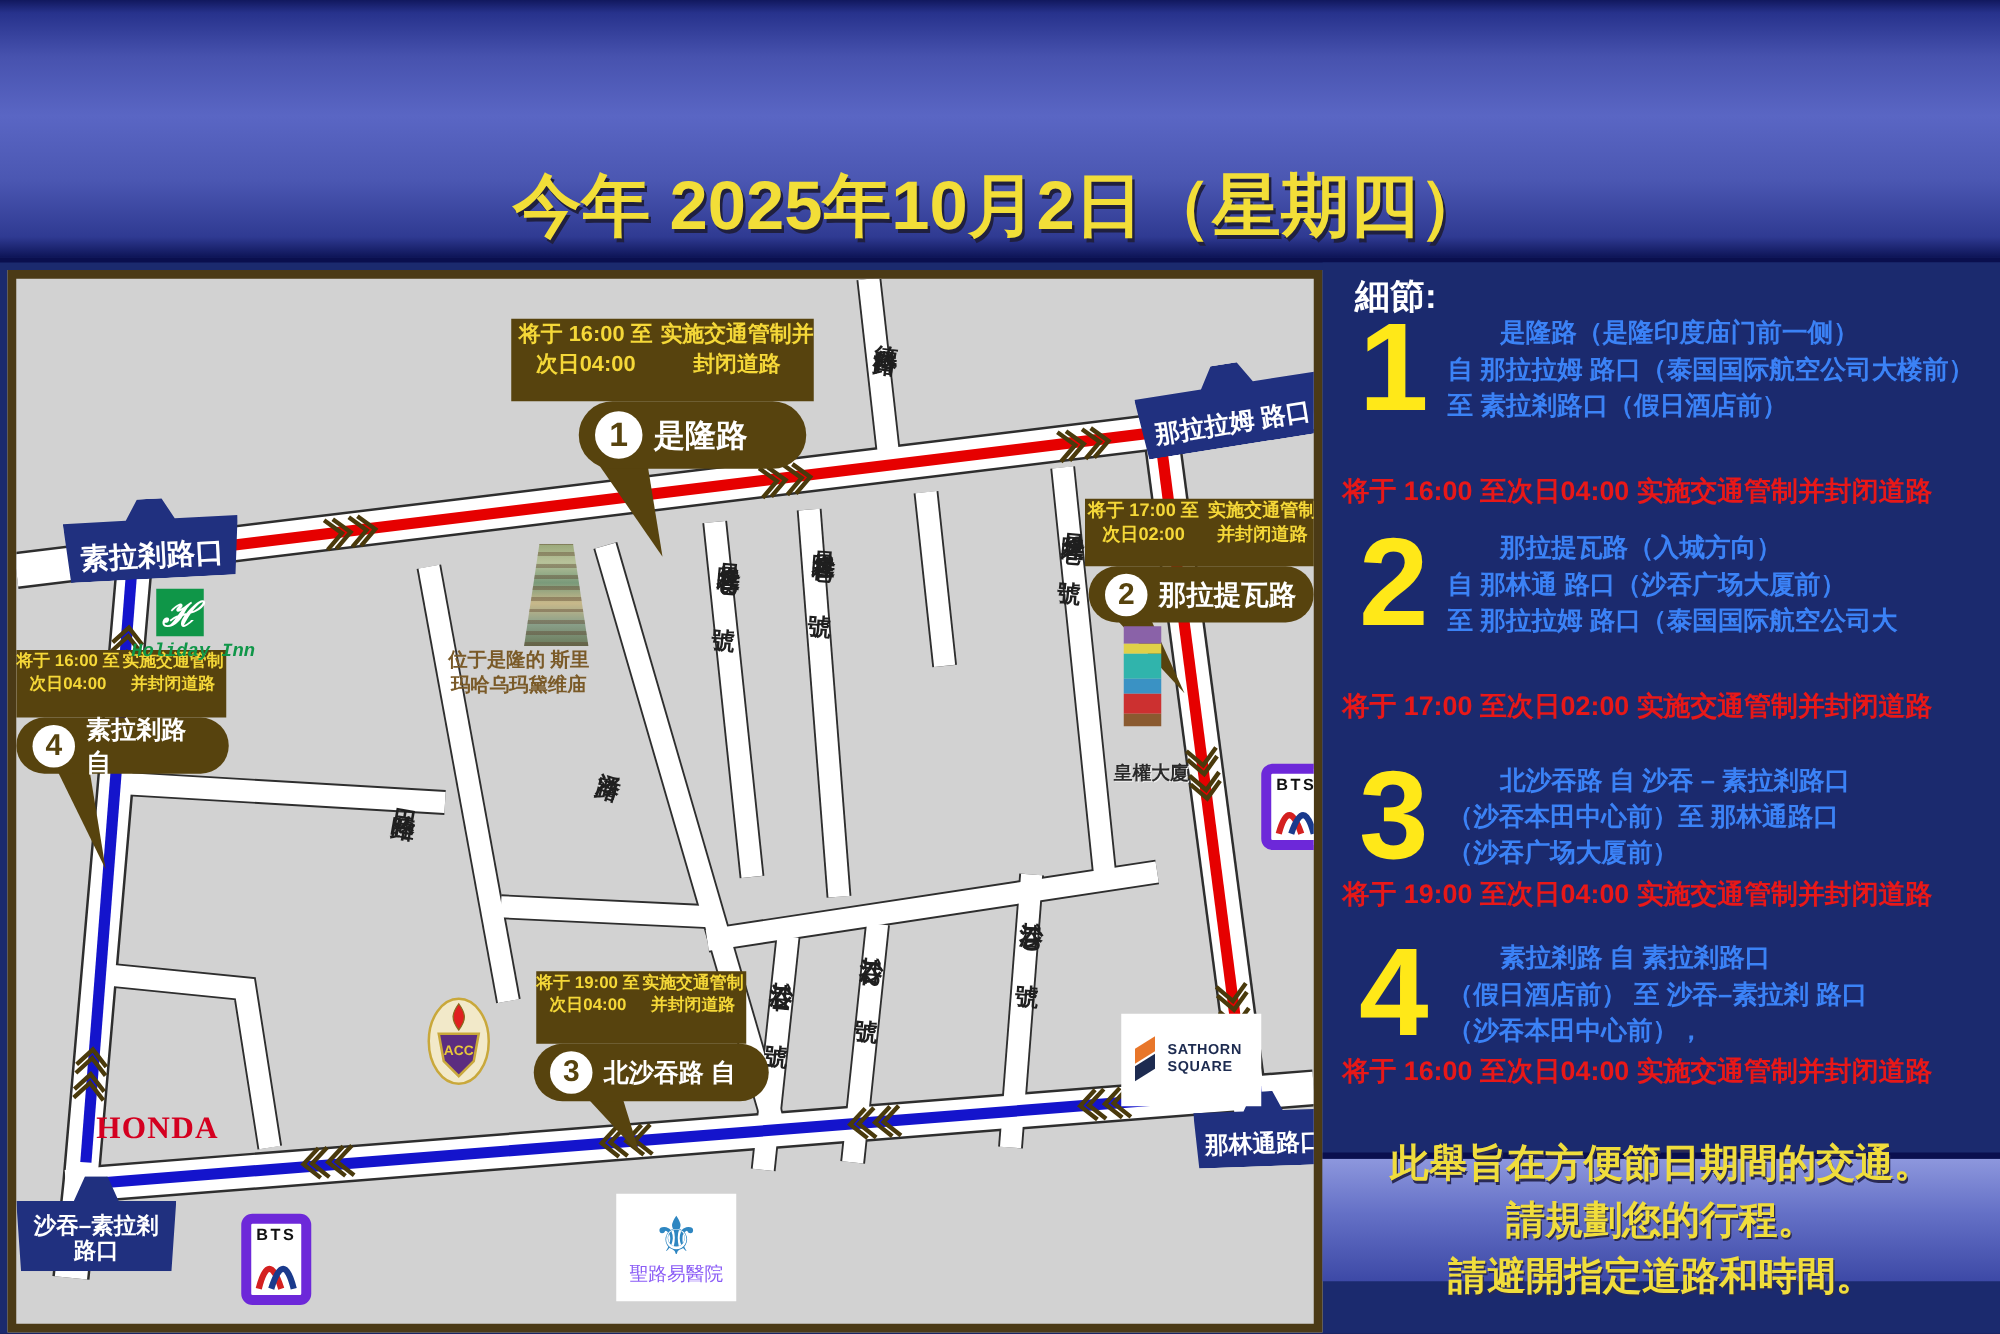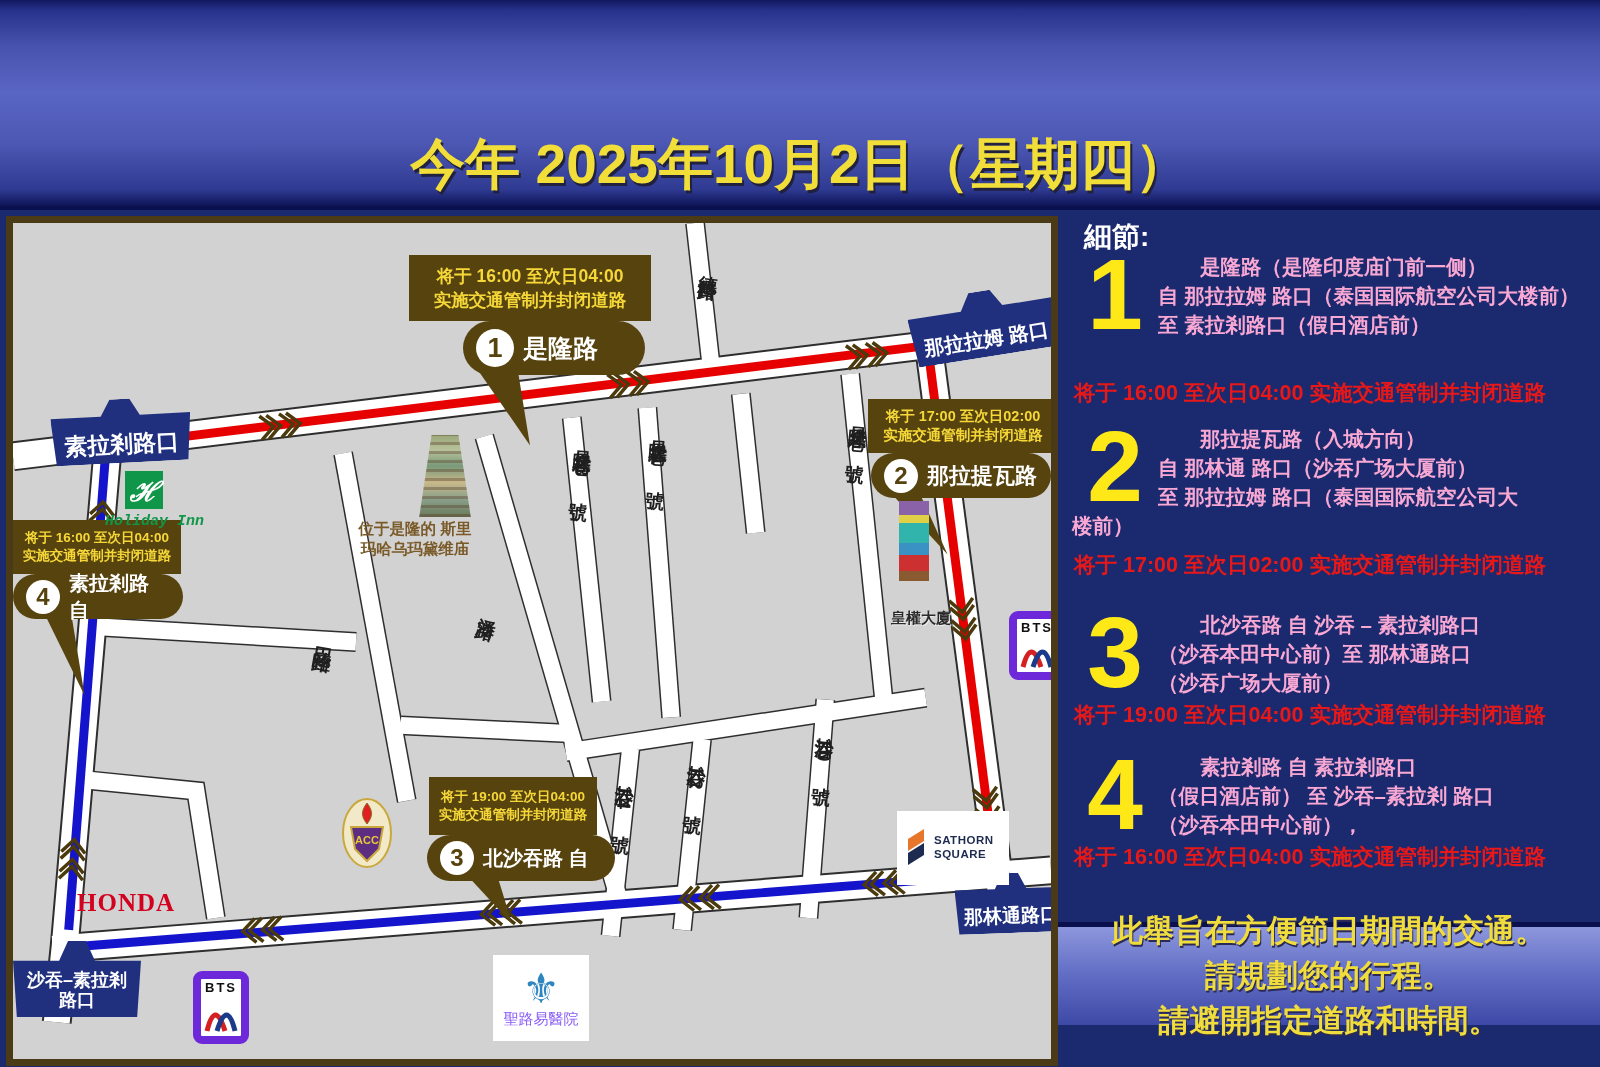--- a/index.html
+++ b/index.html
@@ -24,21 +24,21 @@
 
   .street-label{position:absolute;writing-mode:vertical-rl;text-orientation:mixed;
     font-size:19px;font-weight:700;color:#1f1f1f;letter-spacing:3px;white-space:nowrap;}
 
   .sign{position:absolute;background:#20307f;color:#fff;font-weight:700;text-align:center;
     clip-path:polygon(0 26%,36% 26%,43% 0,57% 0,64% 26%,100% 26%,97% 100%,3% 100%);
     display:flex;flex-direction:column;justify-content:flex-end;align-items:center;
     box-sizing:border-box;padding-bottom:6px;line-height:1.15;}
 
   .callout-box{position:absolute;background:#57430e;color:#f5d838;font-weight:700;text-align:center;
-    display:flex;flex-direction:column;justify-content:center;box-sizing:border-box;}
+    display:flex;flex-direction:row;justify-content:center;box-sizing:border-box;}
   .callout-bubble{position:absolute;background:#57430e;border-radius:28px;display:flex;
     align-items:center;gap:9px;padding:0 13px;color:#fff;font-weight:700;box-sizing:border-box;}
   .num-badge{background:#fff;color:#57430e;border-radius:50%;display:flex;align-items:center;
     justify-content:center;font-weight:800;flex:none;}
 
   
   .hi-box{position:absolute;width:38px;height:38px;background:#0f9648;color:#fff;display:flex;
     align-items:center;justify-content:center;font-family:"Liberation Serif",serif;
     font-style:italic;font-size:27px;font-weight:700;}
   .hi-text{position:absolute;font-style:italic;font-weight:800;font-size:15px;color:#0f9648;white-space:nowrap;}
@@ -62,21 +62,21 @@
   .tower div{width:100%;}
   .tower-label{position:absolute;font-size:15px;font-weight:700;color:#2a2a2a;white-space:nowrap;
     text-shadow:1px 1px 0 #eee;}
 
   
   .panel{position:absolute;left:1058px;top:210px;width:542px;height:712px;background:#1b2a6e;}
   .detail-heading{position:absolute;left:26px;top:8px;font-size:28px;color:#fff;font-weight:700;}
   .detail-item{position:absolute;left:14px;display:flex;}
   .detail-num{width:86px;font-size:100px;line-height:88px;color:#ffe818;font-weight:800;
     text-align:center;flex:none;}
-  .detail-lines{color:#f9a8d4;font-weight:700;font-size:20.5px;line-height:29px;padding-top:2px;}
+  .detail-lines{color:#3b82f6;font-weight:700;font-size:20.5px;line-height:29px;padding-top:2px;}
   .dl{white-space:nowrap;}
   .l-indent{text-indent:42px;}
   .l-outdent{margin-left:-86px;}
   .closure-time{position:absolute;left:16px;font-size:21.5px;font-weight:800;color:#e81818;white-space:nowrap;}
 
   
   .notice{position:absolute;left:1058px;top:922px;width:542px;height:103px;
     background:linear-gradient(180deg,#8d97dd 0%,#6470c6 45%,#3d49a6 100%);
     border-top:5px solid #0a0f4e;box-sizing:border-box;
     display:flex;flex-direction:column;justify-content:center;gap:3px;}
@@ -326,21 +326,20 @@
       </div>
     </div>
     <div class="closure-time" style="top:168px;">将于 16:00 至次日04:00 实施交通管制并封闭道路</div>
 
     <div class="detail-item" style="top:212px;">
       <div class="detail-num">2</div>
       <div class="detail-lines">
         <div class="dl l-indent">那拉提瓦路（入城方向）</div>
         <div class="dl">自 那林通 路口（沙吞广场大厦前）</div>
         <div class="dl">至 那拉拉姆 路口（泰国国际航空公司大</div>
-        <div class="dl l-outdent">楼前）</div>
       </div>
     </div>
     <div class="closure-time" style="top:340px;">将于 17:00 至次日02:00 实施交通管制并封闭道路</div>
 
     <div class="detail-item" style="top:398px;">
       <div class="detail-num">3</div>
       <div class="detail-lines">
         <div class="dl l-indent">北沙吞路 自 沙吞 – 素拉剎路口</div>
         <div class="dl">（沙吞本田中心前）至 那林通路口</div>
         <div class="dl">（沙吞广场大厦前）</div>

